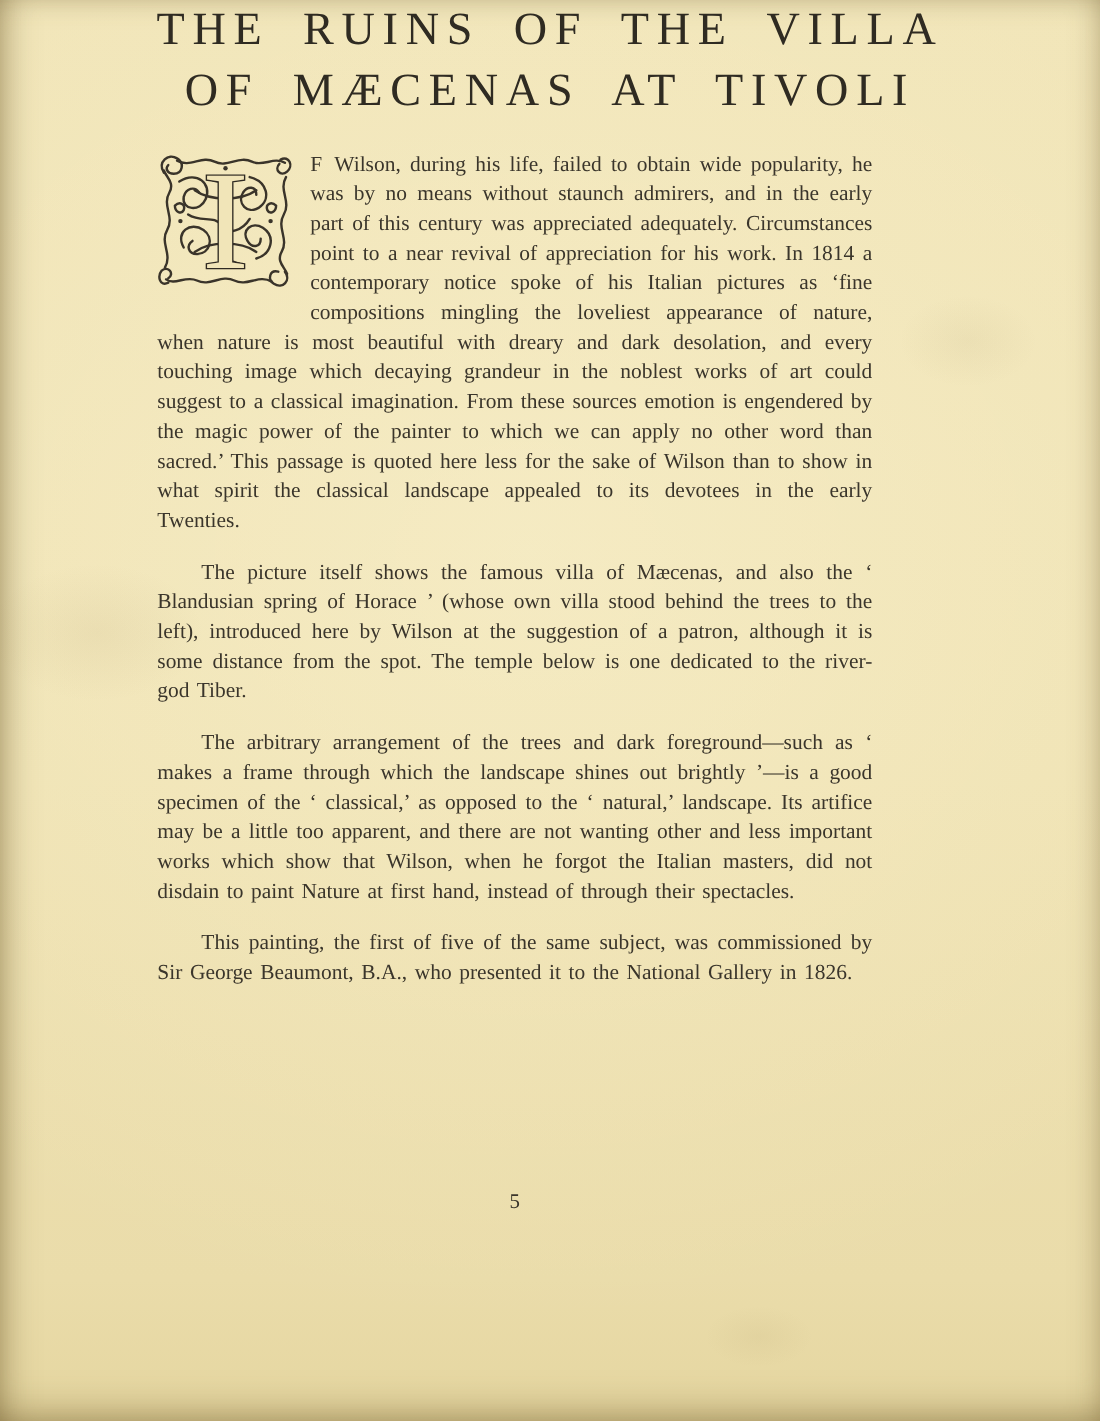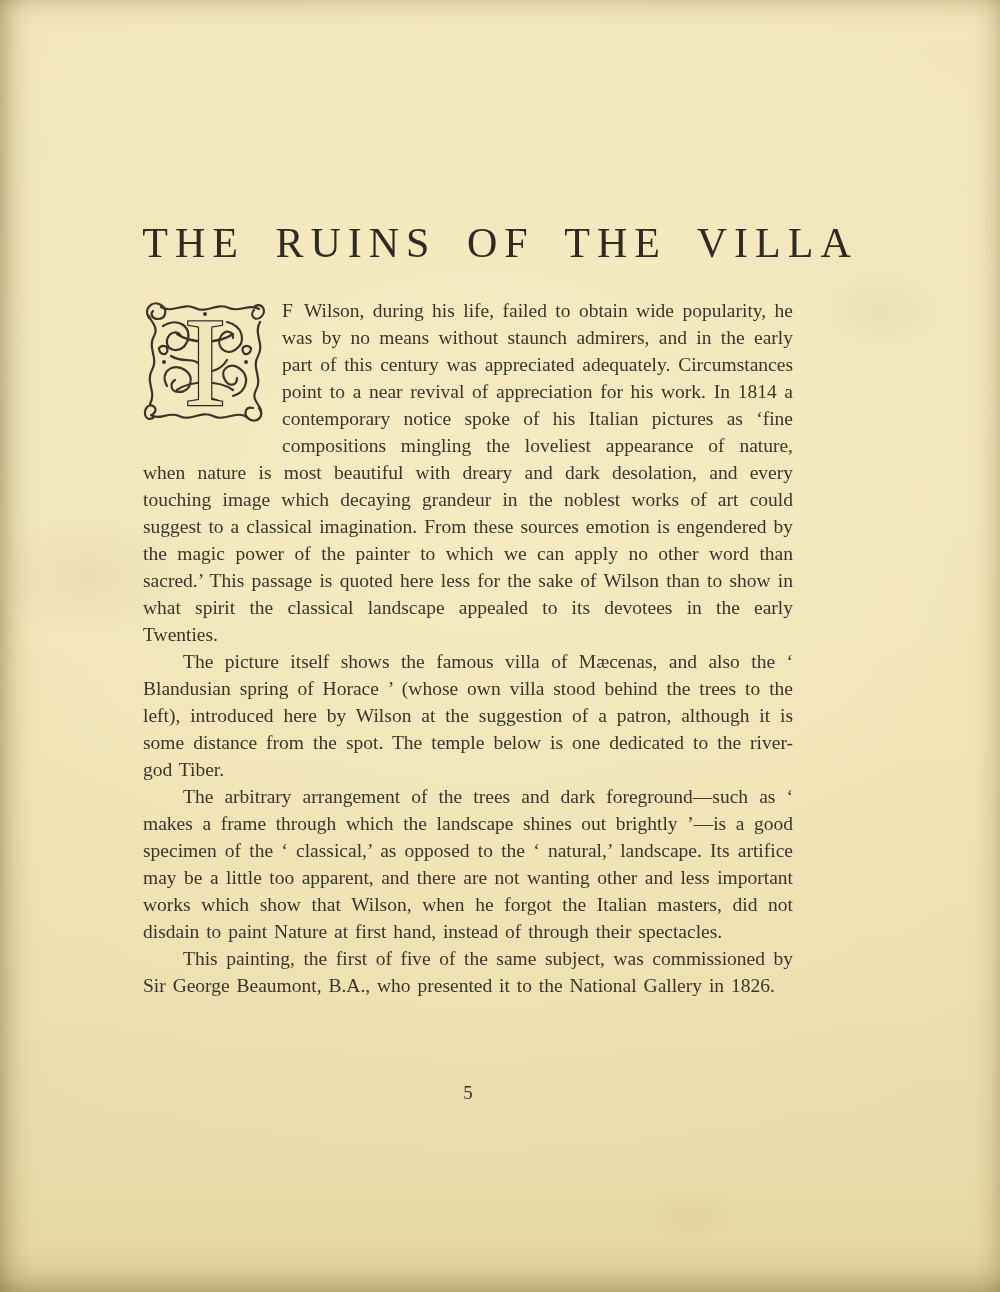--- a/index.html
+++ b/index.html
@@ -21,21 +21,20 @@
       radial-gradient(70px 40px at 690px 1215px, rgba(130,105,55,.06), rgba(130,105,55,0) 70%),
       radial-gradient(1100px 900px at 480px 500px, rgba(255,249,222,.35), rgba(255,249,222,0) 78%),
       linear-gradient(180deg, #f1e5b8 0%, #efe2b2 55%, #eadcaa 90%, #e5d6a0 100%);
     box-shadow:
       inset 24px 0 32px -22px rgba(105,85,40,.55),
       inset -20px 0 30px -22px rgba(105,85,40,.40),
       inset 0 -28px 36px -24px rgba(105,85,40,.50),
       inset 0 20px 30px -24px rgba(105,85,40,.30);
   }
   header.heading {
-    padding-top: 216px;
     text-align: center;
   }
   h1.title {
     margin: 0;
     font-weight: normal;
     font-size: 42px;
     line-height: 55px;
     letter-spacing: 7px;
     word-spacing: 13px;
     color: #2f2b22;
@@ -51,21 +50,21 @@
   .body-text {
     margin: 26px 0 0 143px;
     width: 650px;
     font-size: 19.5px;
     line-height: 27px;
     text-align: justify;
     word-spacing: 2px;
     color: #3a352b;
   }
   .para { margin: 0; }
-  .para.indent { text-indent: 40px; }
+  .para.indent { text-indent: 40px; margin-top: 20px; }
   .dropcap {
     float: left;
     width: 124px;
     height: 124px;
     margin: 3px 15px 13px 0;
   }
   .lead-cap { letter-spacing: 3px; }
   .page-number {
     position: absolute;
     top: 1082px;
@@ -77,20 +76,21 @@
   }
 </style>
 </head>
 <body>
 
 <div class="page">
 
   <header class="heading">
     <h1 class="title">
       <span class="title-line">THE RUINS OF THE VILLA</span>
+      <span class="title-line">OF MÆCENAS AT TIVOLI</span>
     </h1>
   </header>
 
   <section class="body-text">
 
     <p class="para">
       <svg class="dropcap" viewBox="0 0 124 124" xmlns="http://www.w3.org/2000/svg" aria-hidden="false">
         <g fill="none" stroke="#3a342a" stroke-width="2.2" stroke-linecap="round">
           <path d="M6,18 C0,8 10,0 18,5 C25,9 23,19 15,19 C9,19 7,14 10,11"></path>
           <path d="M18,7 C30,14 40,2 52,8 C64,14 74,2 86,8 C96,13 106,3 116,9"></path>

